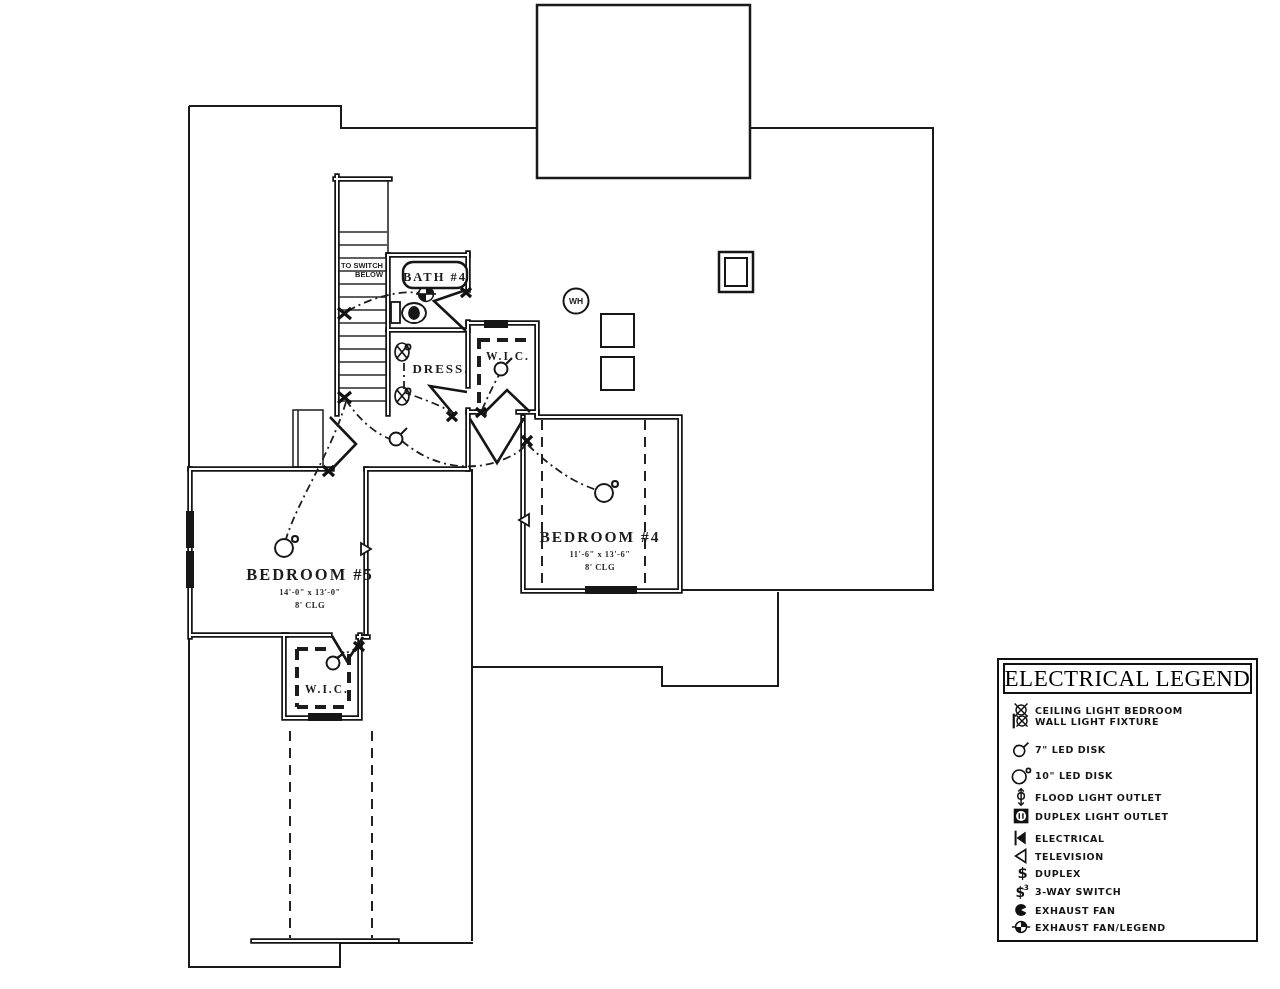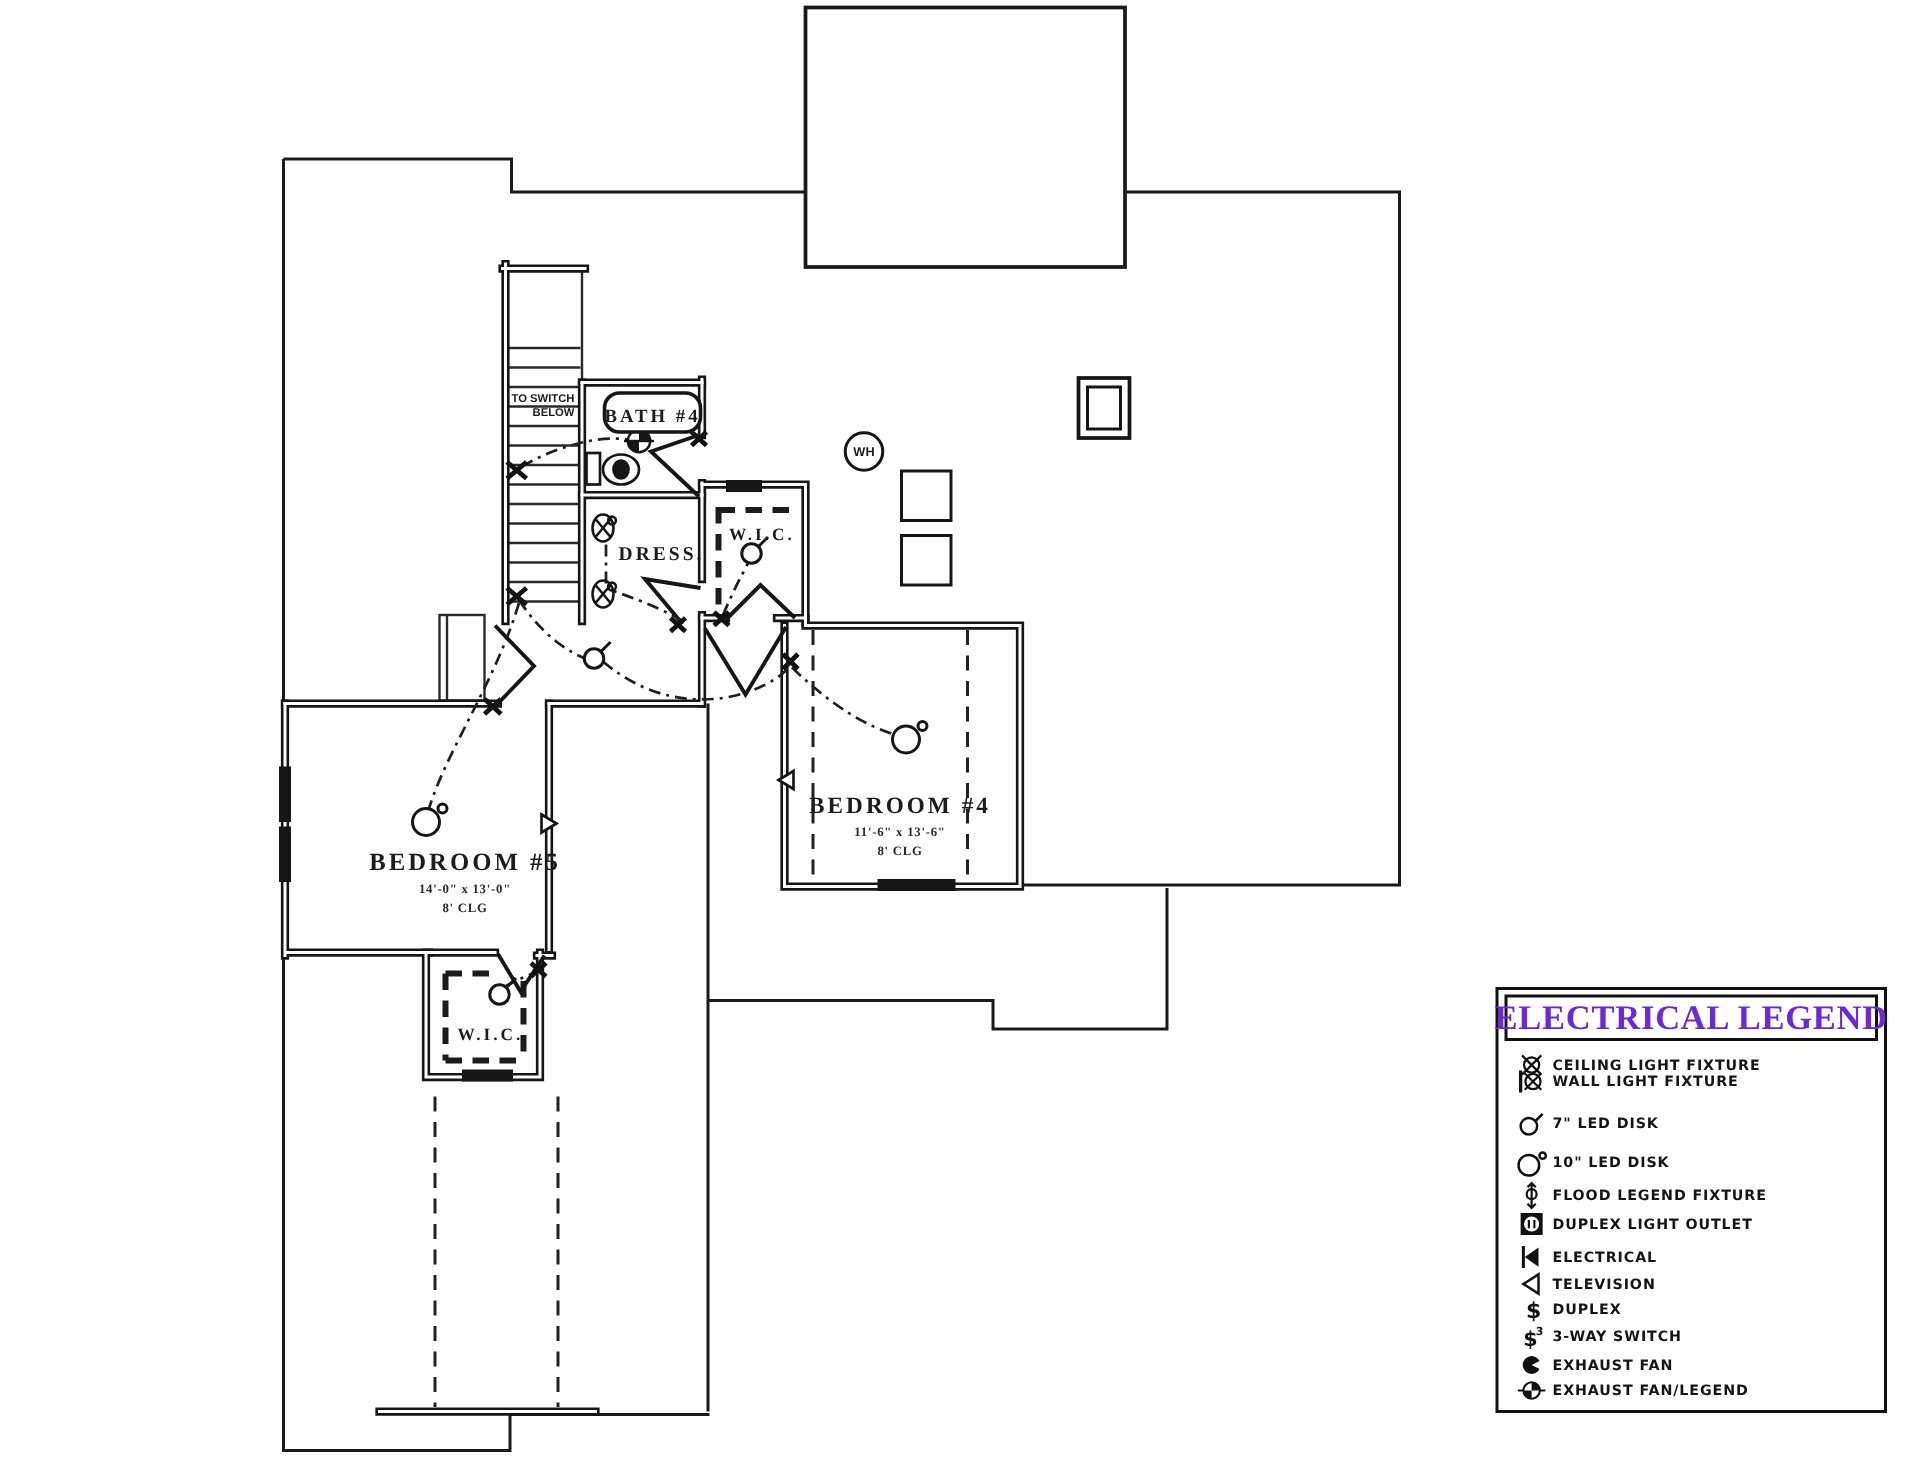--- a/index.html
+++ b/index.html
@@ -11,22 +11,22 @@
   .room-name{font-family:"Liberation Serif",serif;font-weight:700;fill:#1c1c1c;letter-spacing:2px;}
   .room-dim{font-family:"Liberation Serif",serif;font-weight:700;fill:#2a2a2a;letter-spacing:.5px;}
   .tiny-note{font-family:"Liberation Sans",sans-serif;font-weight:700;fill:#1c1c1c;}
   .wh-txt{font-family:"Liberation Sans",sans-serif;font-weight:700;fill:#1c1c1c;}
 
   
   .legend{position:absolute;left:997px;top:658px;width:261px;height:284px;
           border:2.5px solid #111;background:#fff;box-sizing:border-box;}
   .legend-titlebox{position:absolute;left:4px;top:3px;right:4px;height:31px;
           border:2px solid #111;display:flex;align-items:center;justify-content:center;box-sizing:border-box;}
-  .legend-title{font-family:"Liberation Serif",serif;font-size:23px;font-weight:700;
-          letter-spacing:.5px;white-space:nowrap;color:#6d28d9;}
+  .legend-title{font-family:"Liberation Serif",serif;font-size:23px;font-weight:400;
+          letter-spacing:.5px;white-space:nowrap;color:#000000;}
   .lrow{position:absolute;left:10px;display:flex;align-items:center;height:18px;}
   .lrow .ic{width:26px;height:20px;display:inline-flex;align-items:center;justify-content:center;flex:0 0 26px;}
   .lrow .lbl{font-size:9.5px;font-weight:700;letter-spacing:.6px;color:#151515;white-space:nowrap;
              font-family:"DejaVu Sans",sans-serif;}
   .sym-txt{font-family:"DejaVu Sans",sans-serif;font-weight:700;}
 </style>
 </head>
 <body>
 
 <div class="canvas">
@@ -278,21 +278,21 @@
     </div>
 
     <div class="lrow" style="top:41px">
       <span class="ic">
         <svg width="22" height="20" viewBox="0 0 24 20" fill="none" stroke="#111" stroke-width="1.6">
           <circle cx="11" cy="10" r="5.5"></circle>
             <line x1="4" y1="3" x2="18" y2="17"></line>
             <line x1="4" y1="17" x2="18" y2="3"></line>
         </svg>
         </span>
-      <span class="lbl">CEILING LIGHT FIXTURE</span>
+      <span class="lbl">CEILING LIGHT BEDROOM</span>
     </div>
 
     <div class="lrow" style="top:52px">
       <span class="ic">
         <svg width="22" height="20" viewBox="0 0 24 20" fill="none" stroke="#111" stroke-width="1.6">
           <line x1="3" y1="2" x2="3" y2="18" stroke-width="2.4"></line>
           <circle cx="12" cy="10" r="5.5"></circle>
             <line x1="6" y1="4" x2="18" y2="16"></line>
             <line x1="6" y1="16" x2="18" y2="4"></line>
         </svg>
@@ -322,21 +322,21 @@
 
     <div class="lrow" style="top:128px">
       <span class="ic">
         <svg width="22" height="20" viewBox="0 0 24 20" fill="none" stroke="#111" stroke-width="1.6">
           <line x1="11" y1="1" x2="11" y2="19"></line>
             <circle cx="11" cy="9" r="3.6"></circle>
           <path d="M8,4 L11,1 L14,4"></path>
             <path d="M8,16 L11,19 L14,16"></path>
         </svg>
         </span>
-      <span class="lbl">FLOOD LEGEND FIXTURE</span>
+      <span class="lbl">FLOOD LIGHT OUTLET</span>
     </div>
 
     <div class="lrow" style="top:147px">
       <span class="ic">
         <svg width="22" height="20" viewBox="0 0 24 20">
           <rect x="3" y="2" width="16" height="16" fill="#111"></rect>
           <circle cx="11" cy="10" r="5.5" fill="#fff"></circle>
           <line x1="9" y1="7" x2="9" y2="13" stroke="#111" stroke-width="1.6"></line>
           <line x1="13" y1="7" x2="13" y2="13" stroke="#111" stroke-width="1.6"></line>
         </svg>

